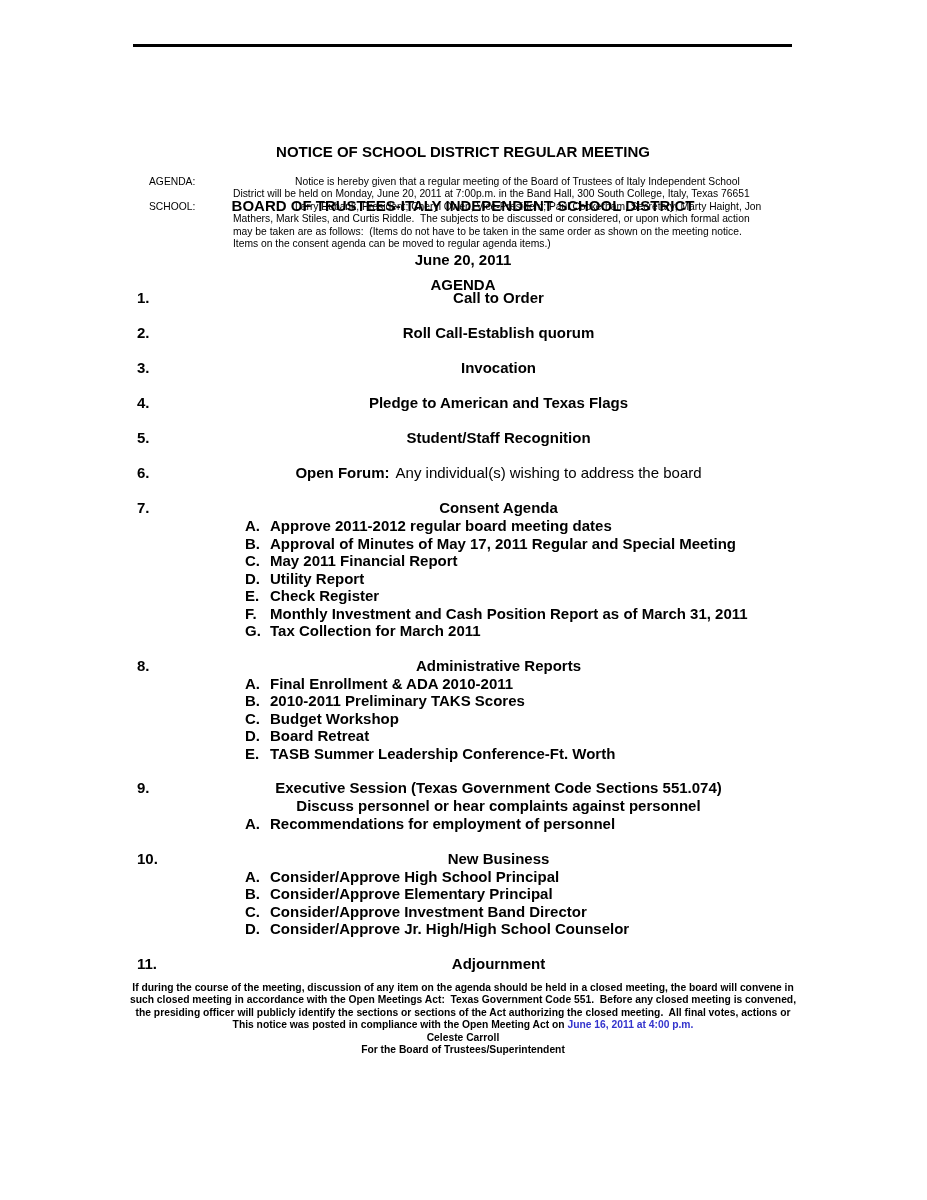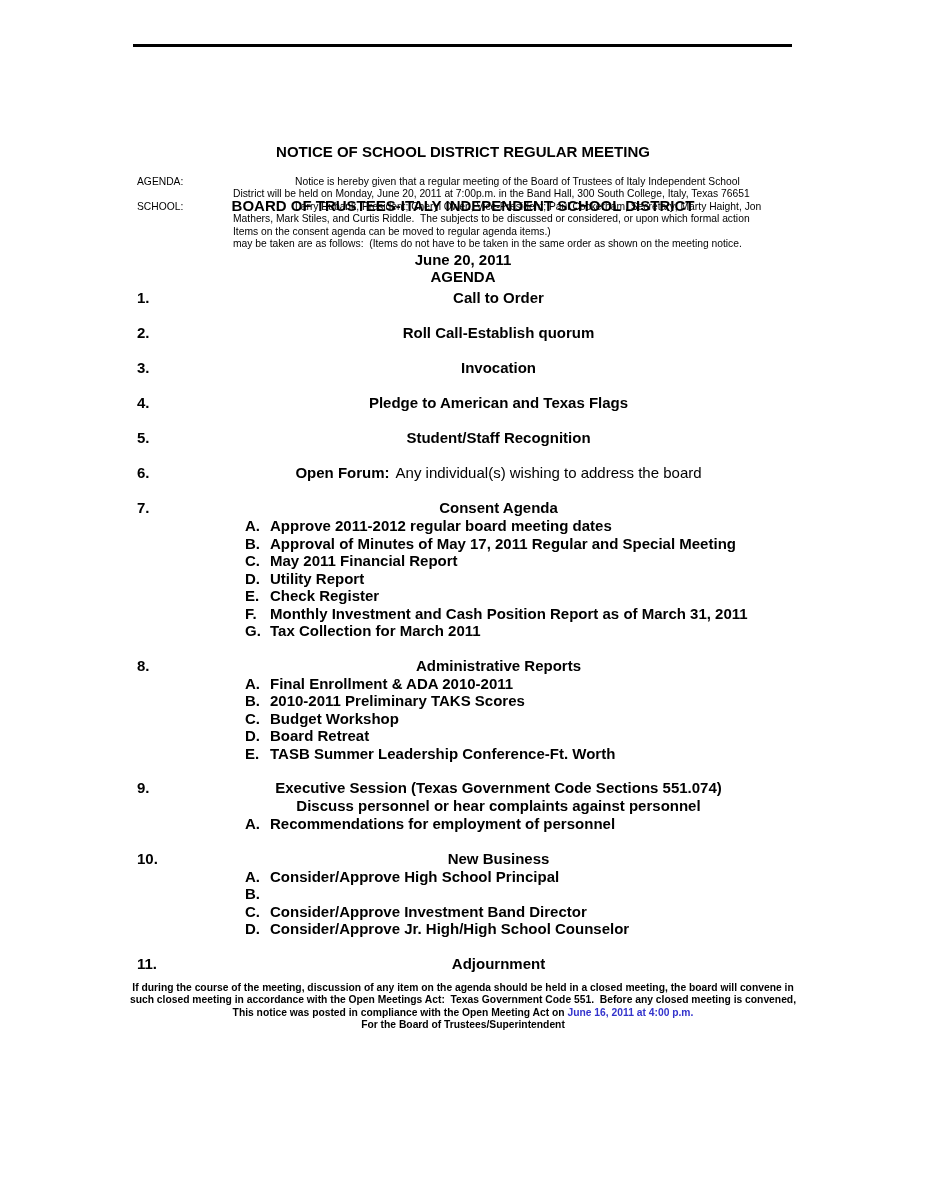--- a/index.html
+++ b/index.html
@@ -28,28 +28,28 @@
     line-height: 18px;
     white-space: pre;
   }
   .notice-block {
     position: absolute;
     left: 137px; top: 176px;
     width: 660px;
     font-size: 10.3px;
     line-height: 12.4px;
   }
-  .notice-label { position: absolute; left: 0; white-space: pre; }
+  .notice-label { position: absolute; left: 12px; white-space: pre; }
   .notice-label.members { top: 24.8px; }
   .notice-text { margin-left: 96px; width: 556px; }
   .nline { white-space: pre; }
   .nline.indent { text-indent: 62px; }
   .agenda-heading {
     position: absolute;
-    left: 128px; top: 268px;
+    left: 128px; top: 276px;
     width: 670px;
     text-align: center;
     font-weight: bold;
     font-size: 15px;
     line-height: 18px;
   }
   .agenda-list {
     position: absolute;
     left: 137px; top: 289px;
     width: 670px;
@@ -91,22 +91,22 @@
   </div>
 
   <div class="notice-block">
     <div class="notice-label">AGENDA:</div>
     <div class="notice-label members">SCHOOL:</div>
     <div class="notice-text">
       <div class="nline indent">Notice is hereby given that a regular meeting of the Board of Trustees of Italy Independent School</div>
       <div class="nline">District will be held on Monday, June 20, 2011 at 7:00p.m. in the Band Hall, 300 South College, Italy, Texas 76651</div>
       <div class="nline indent">Larry Eubank, President; Cheryl Owen, Vice-President; Paul Cockerham, Secretary; Marty Haight, Jon</div>
       <div class="nline">Mathers, Mark Stiles, and Curtis Riddle.  The subjects to be discussed or considered, or upon which formal action</div>
+      <div class="nline">may be taken are as follows:  (Items do not have to be taken in the same order as shown on the meeting notice.</div>
       <div class="nline">Items on the consent agenda can be moved to regular agenda items.)</div>
-      <div class="nline">may be taken are as follows:  (Items do not have to be taken in the same order as shown on the meeting notice.</div>
     </div>
   </div>
 
   <div class="agenda-heading">AGENDA</div>
 
   <div class="agenda-list">
 
     <div class="item">
       <div class="inum">1.</div>
       <div class="ibody">
@@ -189,36 +189,38 @@
         </div>
       </div>
     </div>
 
     <div class="item">
       <div class="inum">10.</div>
       <div class="ibody">
         <div class="ititle">New Business</div>
         <div class="subs">
           <div class="sub"><span class="slet">A.</span><span>Consider/Approve High School Principal</span></div>
-          <div class="sub"><span class="slet">B.</span></div>
+          <div class="sub"><span class="slet">B.</span><span>Consider/Approve Elementary Principal</span></div>
           <div class="sub"><span class="slet">C.</span><span>Consider/Approve Investment Band Director</span></div>
           <div class="sub"><span class="slet">D.</span><span>Consider/Approve Jr. High/High School Counselor</span></div>
         </div>
       </div>
     </div>
 
     <div class="item">
       <div class="inum">11.</div>
       <div class="ibody">
           <div class="ititle">Adjournment</div>
         </div>
     </div>
 
   </div>
 
   <div class="footer-block">
     <div class="fline">If during the course of the meeting, discussion of any item on the agenda should be held in a closed meeting, the board will convene in</div>
     <div class="fline">such closed meeting in accordance with the Open Meetings Act:  Texas Government Code 551.  Before any closed meeting is convened,</div>
+    <div class="fline">the presiding officer will publicly identify the sections or sections of the Act authorizing the closed meeting.  All final votes, actions or</div>
     <div class="fline"><span>This notice was posted in compliance with the Open Meeting Act on </span><span class="posted-date">June 16, 2011 at 4:00 p.m.</span></div>
+    <div class="fline">Celeste Carroll</div>
     <div class="fline">For the Board of Trustees/Superintendent</div>
   </div>
 
 </div>
 
 </body></html>

